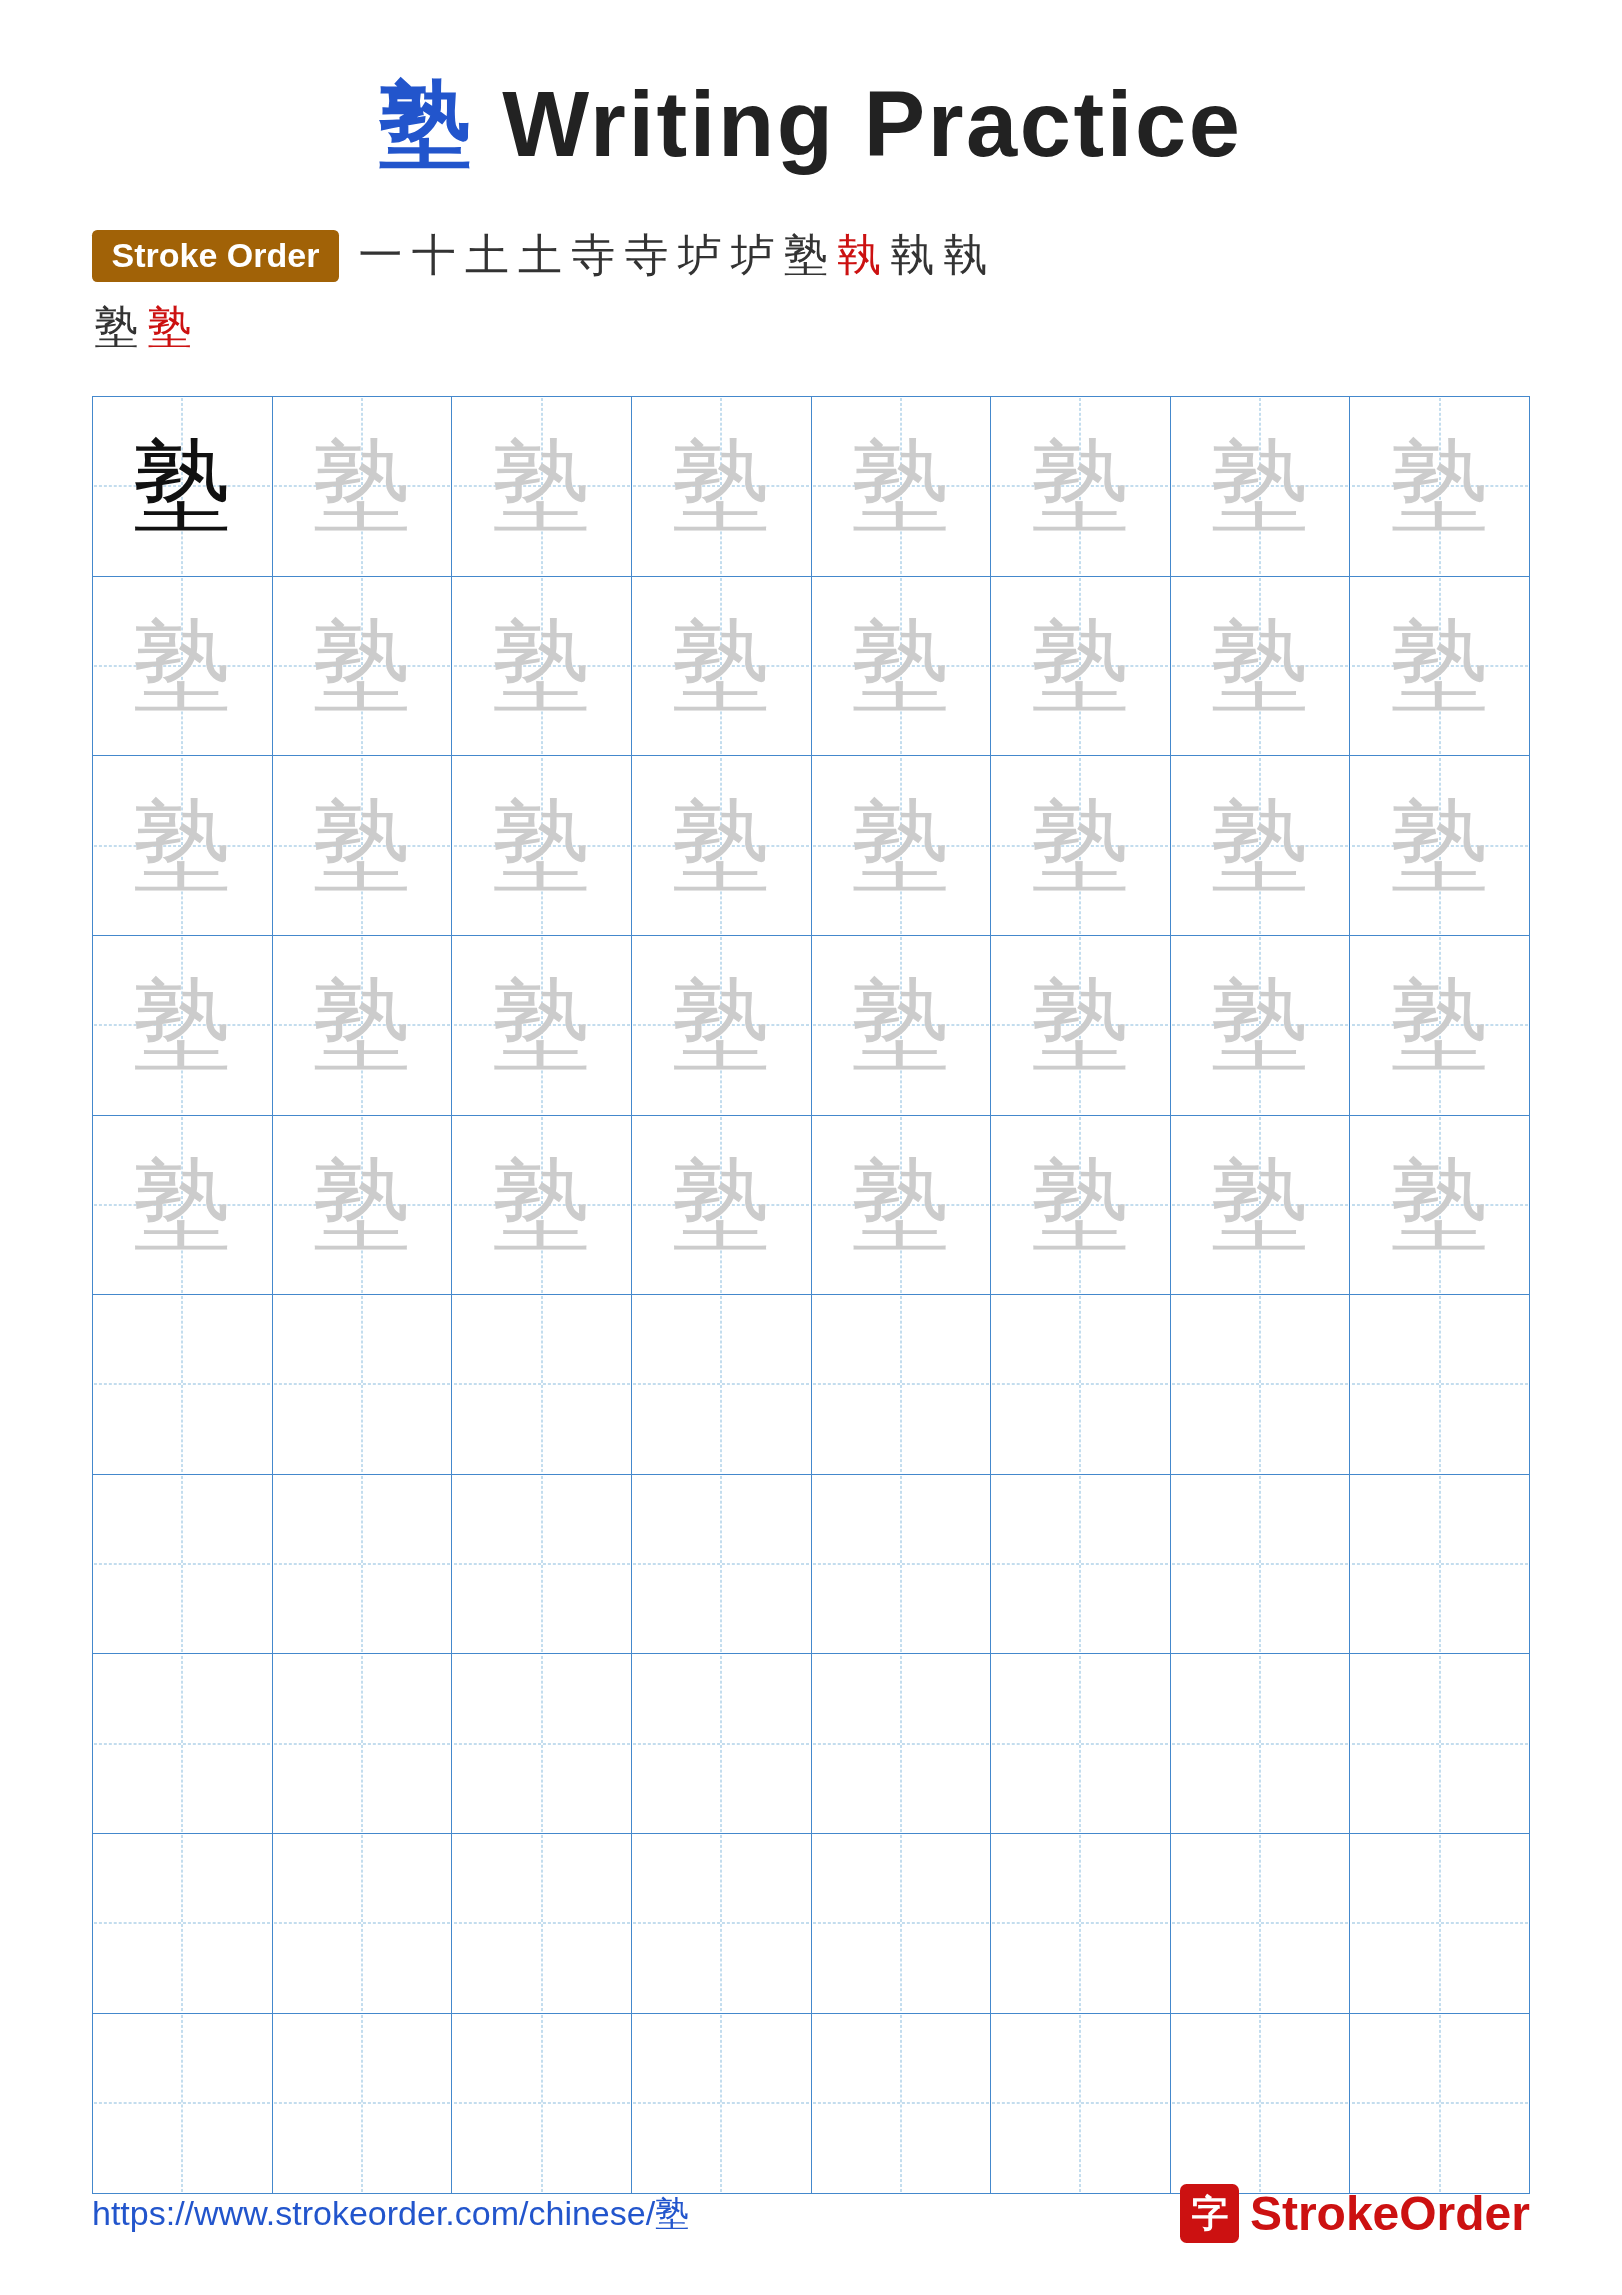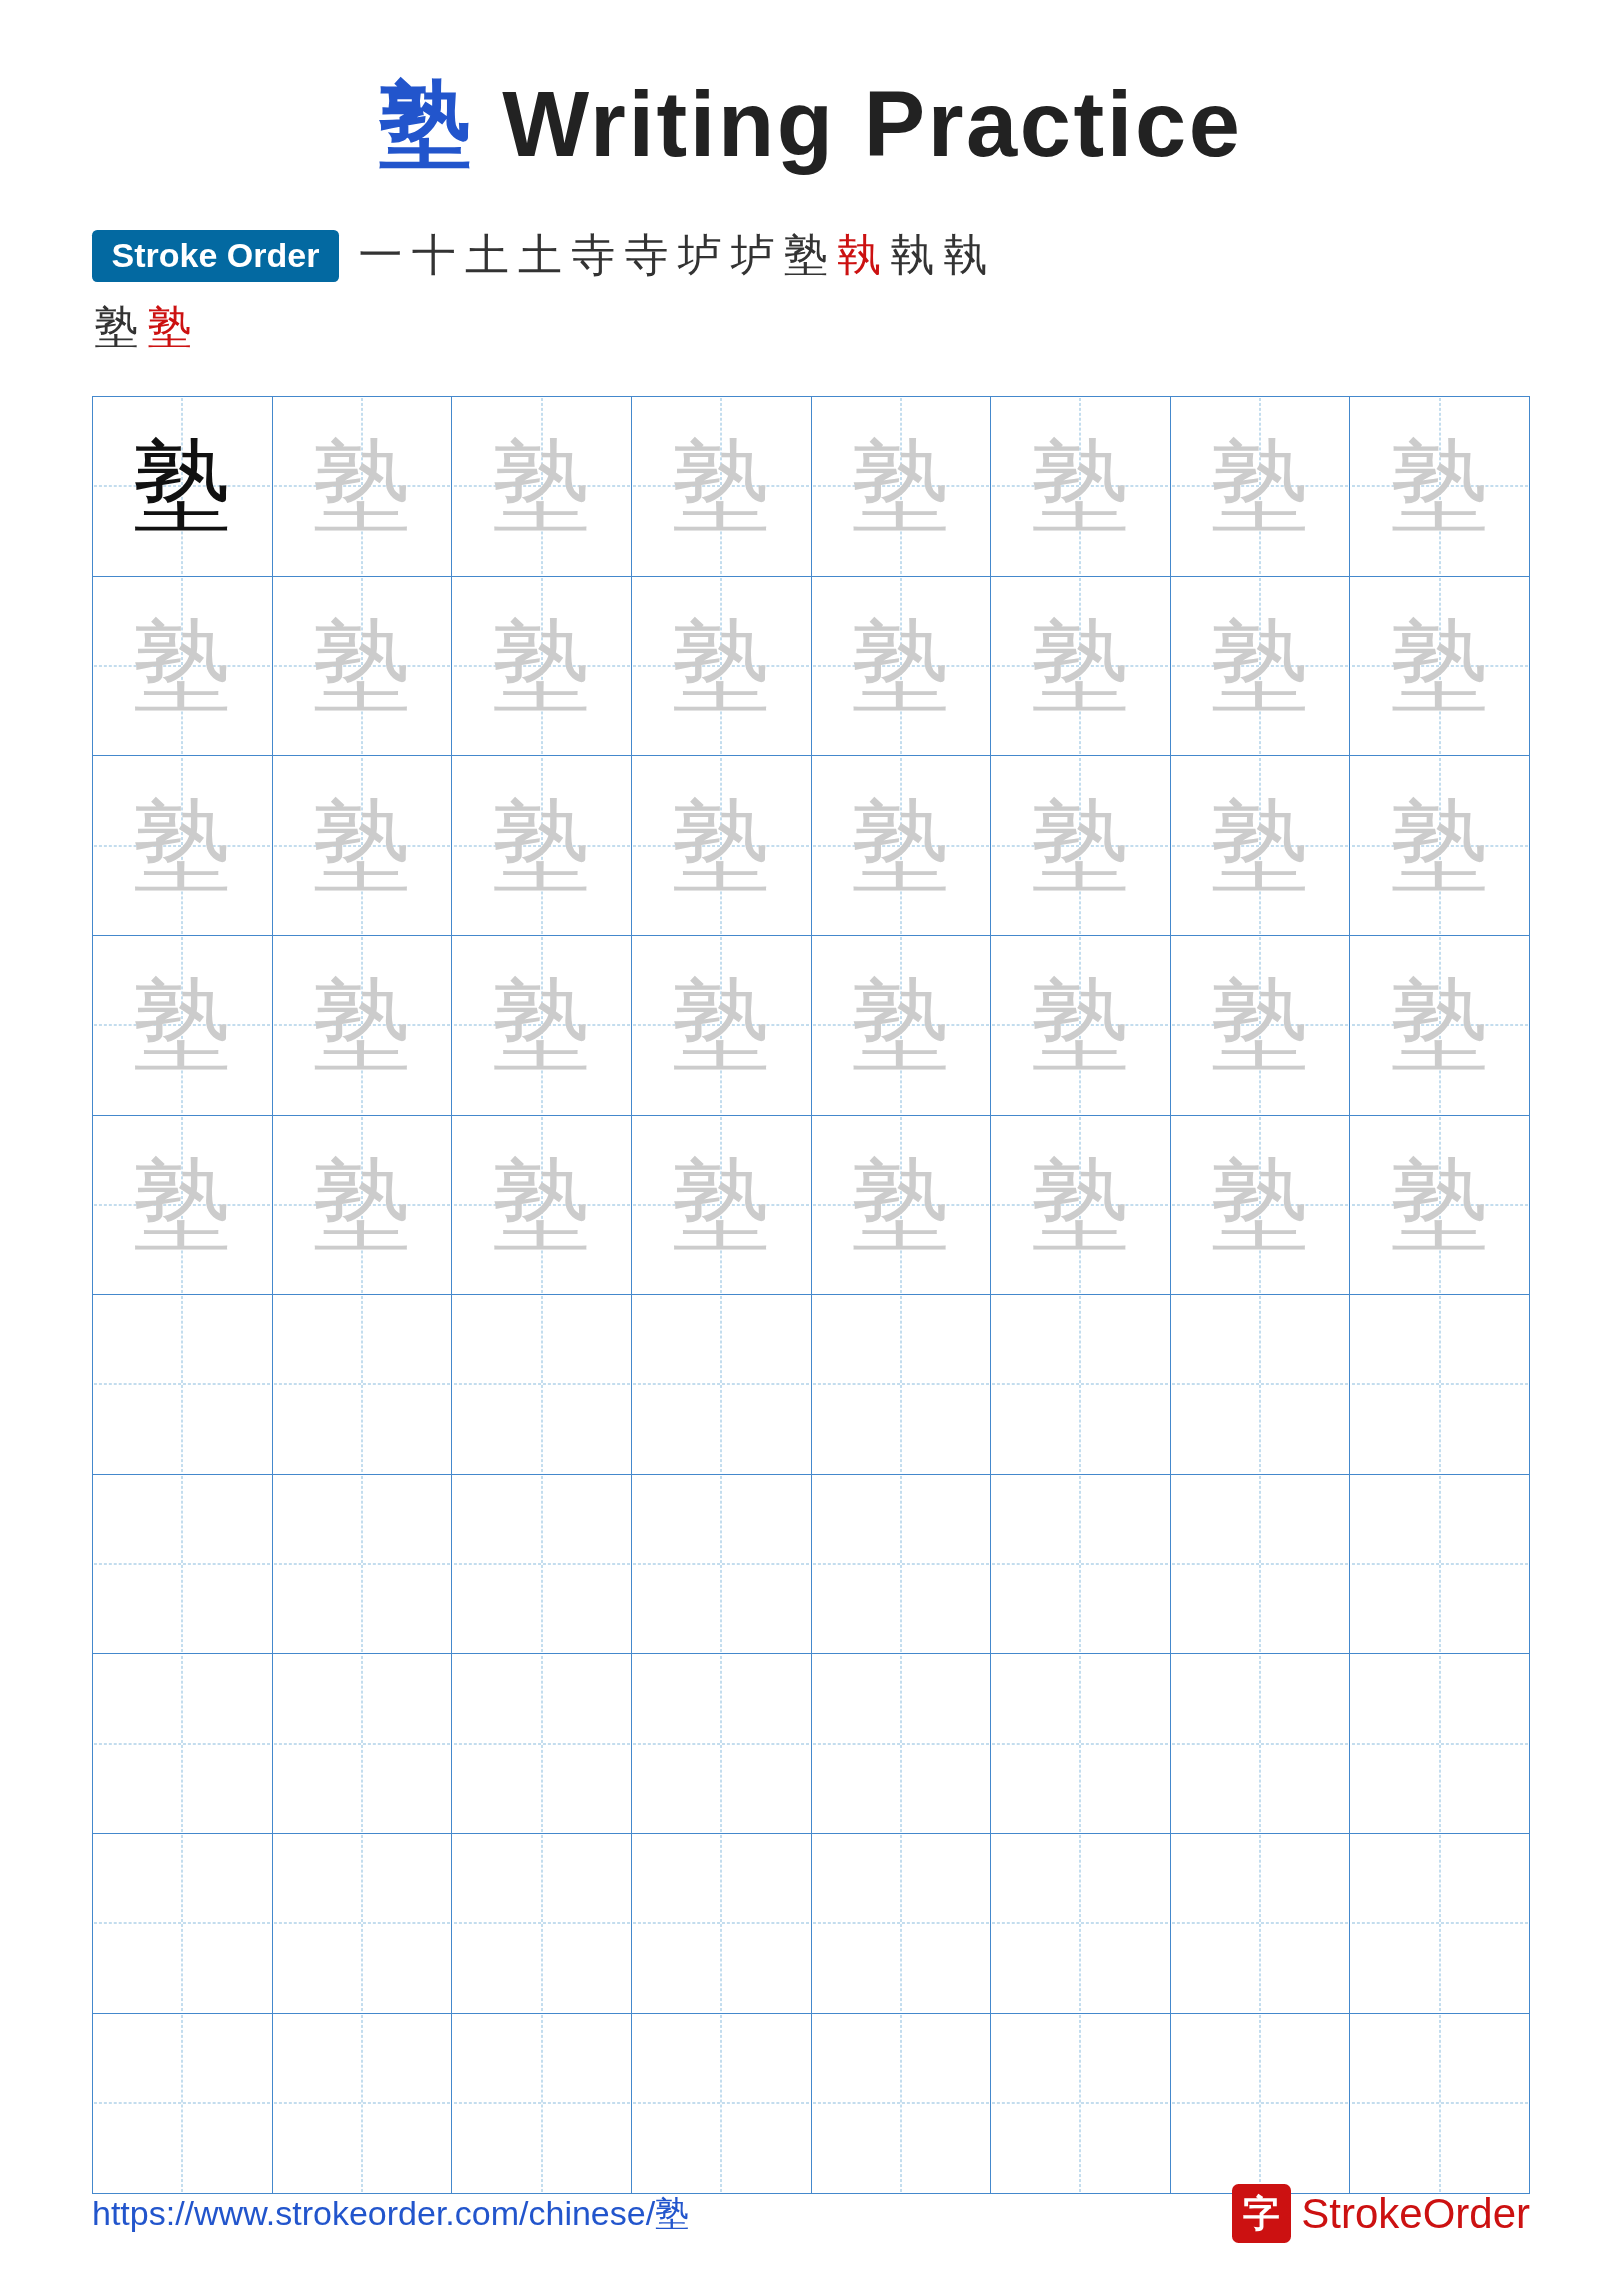--- a/index.html
+++ b/index.html
@@ -40,21 +40,21 @@
     
     .stroke-order-section {
       width: 100%;
       display: flex;
       flex-wrap: wrap;
       align-items: center;
       margin-bottom: 39px;
       gap: 6.5px;
     }
     .stroke-order-badge {
-      background: #0369a1;
+      background: #a16207;
       color: #fff;
       font-size: 34px;
       padding: 6.5px 19.6px;
       border-radius: 5.2px;
       font-family: Arial, sans-serif;
       font-weight: bold;
       white-space: nowrap;
     }
     .stroke-chars {
       display: flex;
@@ -177,22 +177,22 @@
       border-radius: 6.5px;
       display: flex;
       align-items: center;
       justify-content: center;
       color: #fff;
       font-size: 37px;
       font-family: serif;
       font-weight: bold;
     }
     .footer-brand-text {
-      font-size: 42px;
-      font-weight: normal;
+      font-size: 48px;
+      font-weight: bold;
       color: #222;
       font-family: Arial, sans-serif;
     }
     .footer-brand-text span {
       color: #cc1111;
     }
   </style>
 </head>
 <body>
 

